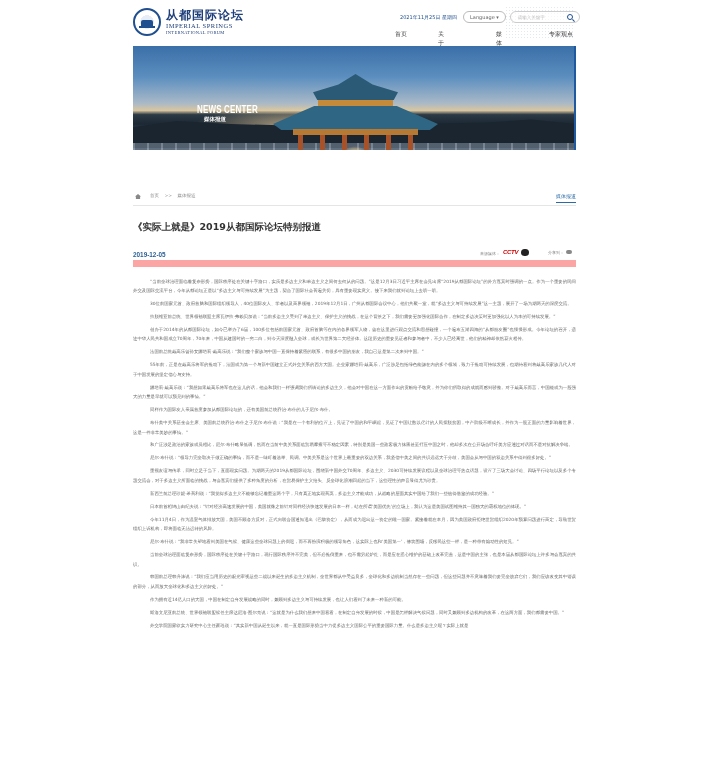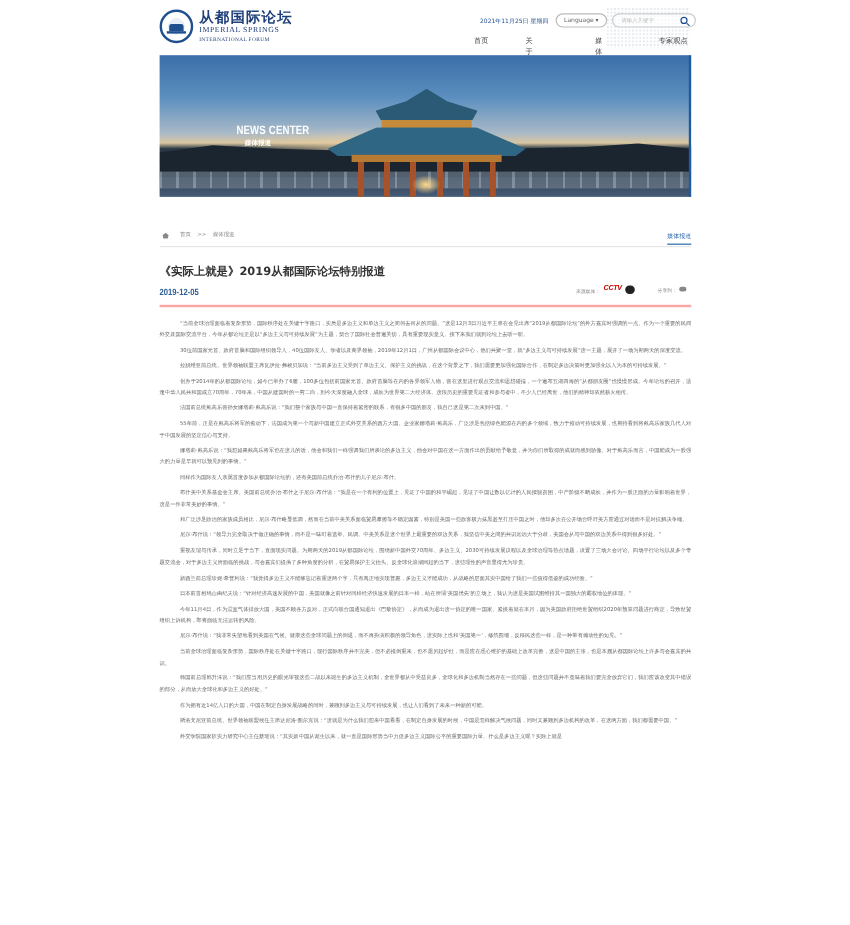--- a/index.html
+++ b/index.html
@@ -3,37 +3,37 @@
 <meta charset="utf-8">
 <style>
 *{margin:0;padding:0;box-sizing:border-box;}
 body{width:708px;height:771px;overflow:hidden;background:#fff;font-family:"DejaVu Sans","Liberation Sans",sans-serif;color:#555;}
 .header{position:relative;width:708px;height:42px;background:#fff;}
 .logo{position:absolute;left:133px;top:8px;display:flex;align-items:center;}
 .logo-emblem{width:28px;height:28px;border-radius:50%;border:2px solid #1f4f8f;position:relative;background:radial-gradient(circle,#e8eef7 40%,#fff 41%);}
 .logo-emblem:before{content:"";position:absolute;left:6px;top:10px;width:12px;height:6px;background:#1f4f8f;border-radius:2px 2px 0 0;}
 .logo-emblem:after{content:"";position:absolute;left:4px;top:16px;width:16px;height:2px;background:#1f4f8f;}
 .logo-text{margin-left:5px;line-height:1;}
-.logo-cn{font-family:Liberation Mono, monospace;font-weight:bold;font-size:12px;color:#1f3f7a;letter-spacing:1px;}
+.logo-cn{font-family:Liberation Sans, sans-serif;font-weight:bold;font-size:12px;color:#1f3f7a;letter-spacing:1px;}
 .logo-en1{font-family:"Liberation Serif",serif;font-size:6.5px;color:#1f3f7a;margin-top:2px;letter-spacing:0.5px;}
 .logo-en2{font-family:"Liberation Serif",serif;font-size:4.5px;color:#1f3f7a;margin-top:1px;letter-spacing:0.3px;}
 .topbar{position:absolute;left:400px;top:10px;display:flex;align-items:center;height:14px;}
 .date{font-size:5px;color:#1f4f8f;margin-right:6px;}
 .lang{height:12px;border:1px solid #bbb;border-radius:7px;font-size:5px;color:#666;padding:0 6px;display:flex;align-items:center;margin-right:4px;}
 .search{position:relative;width:70px;height:12px;border:1px solid #ccc;border-radius:7px;display:flex;align-items:center;padding-left:7px;font-size:4.5px;color:#bbb;background:rgba(255,255,255,0.6);}
 .search-ico{position:absolute;right:6px;top:2px;width:6px;height:6px;border:1px solid #1f4f8f;border-radius:50%;}
 .search-ico:after{content:"";position:absolute;right:-3px;bottom:-2px;width:3px;height:1px;background:#1f4f8f;transform:rotate(45deg);}
 .map-dots{position:absolute;left:505px;top:6px;width:70px;height:34px;background-image:radial-gradient(#dde3ea 0.6px,transparent 0.7px);background-size:3px 3px;opacity:0.8;}
 .nav{position:absolute;left:395px;top:30px;display:flex;}
 .nav a{font-size:6px;color:#444;text-decoration:none;}
 .nav a.n0{margin-left:0;}
 .nav a.n1{position:absolute;left:43px;}
 .nav a.n2{position:absolute;left:101px;}
 .nav a.n3{position:absolute;left:154px;white-space:nowrap;}
-.banner{position:absolute;left:133px;top:46px;width:443px;height:118px;overflow:hidden;
+.banner{position:absolute;left:133px;top:46px;width:443px;height:104px;overflow:hidden;
  background:linear-gradient(180deg,#3a6fa8 0%,#5c8fbf 30%,#a9b9c7 55%,#d9c6a0 62%,#2c3a45 66%,#1c2833 75%,#3d5773 85%,#7d94ad 100%);}
 .banner .sky-glow{position:absolute;left:60px;top:60px;width:200px;height:40px;background:radial-gradient(ellipse,rgba(240,210,160,0.7),transparent 70%);}
 .banner .hills{position:absolute;left:0;top:72px;width:100%;height:30px;background:#1a2530;clip-path:polygon(0 30%,10% 10%,22% 20%,35% 25%,50% 35%,65% 20%,80% 15%,90% 5%,100% 20%,100% 100%,0 100%);}
 .banner .rail{position:absolute;left:0;top:97px;width:100%;height:14px;background:repeating-linear-gradient(90deg,#8a95a3 0 2px,#5d6a79 2px 14px);opacity:0.85;}
 .banner .water{position:absolute;left:0;top:111px;width:100%;height:31px;background:linear-gradient(180deg,#3b4f69,#708aa6);}
 .pavilion{position:absolute;left:140px;top:28px;width:165px;height:110px;}
 .roof1{position:absolute;left:40px;top:0;width:85px;height:26px;background:#2a5a76;clip-path:polygon(50% 0,70% 40%,100% 70%,95% 100%,5% 100%,0 70%,30% 40%);}
 .band1{position:absolute;left:45px;top:26px;width:75px;height:8px;background:#c58a3a;}
 .roof2{position:absolute;left:0;top:32px;width:165px;height:24px;background:#2e6683;clip-path:polygon(25% 0,75% 0,100% 75%,95% 100%,5% 100%,0 75%);}
 .band2{position:absolute;left:20px;top:55px;width:125px;height:6px;background:#b67a35;}
@@ -42,21 +42,21 @@
 .banner-title{position:absolute;left:64px;top:58px;color:#fff;font-family:"Liberation Sans",sans-serif;font-weight:bold;font-size:10px;letter-spacing:0.2px;transform:scaleX(0.8);transform-origin:left;}
 .banner-sub{position:absolute;left:71px;top:70px;color:#fff;font-size:5.5px;font-weight:bold;}
 .banner-edge{position:absolute;right:0;top:0;width:2px;height:100%;background:#1f5aa0;}
 .crumbbar{position:absolute;left:133px;top:192px;width:443px;height:14px;border-bottom:1px solid #e5e5e5;}
 .home-ico{position:absolute;left:2px;top:2px;width:6px;height:5px;background:#888;clip-path:polygon(50% 0,100% 50%,85% 50%,85% 100%,15% 100%,15% 50%,0 50%);}
 .crumbs{position:absolute;left:17px;top:1px;font-size:4.5px;color:#888;}
 .crumbs span{margin-right:4px;}
 .cat-tab{position:absolute;right:0;top:1px;font-size:5px;color:#2b6aa8;padding-bottom:3px;border-bottom:1px solid #2b6aa8;}
 .article{position:absolute;left:133px;top:222px;width:443px;}
 .title{font-size:9.5px;color:#333;line-height:1;}
-.meta{position:relative;height:18px;margin-top:6px;border-bottom:2px solid #fca5a5;}
+.meta{position:relative;height:18px;margin-top:17px;border-bottom:7px solid #fca5a5;}
 .pubdate{position:absolute;left:0;top:1px;font-family:"Liberation Sans",sans-serif;font-weight:bold;font-size:7.5px;color:#2b5f95;transform:scaleX(0.85);transform-origin:left;}
 .source{position:absolute;left:347px;top:0;display:flex;align-items:center;font-size:4px;color:#888;}
 .cctv{display:inline-block;margin-left:3px;width:26px;height:9px;position:relative;}
 .cctv .c{font-family:"Liberation Sans",sans-serif;font-weight:bold;font-size:6px;color:#c00;letter-spacing:-0.3px;font-style:italic;}
 .cctv .blk{position:absolute;right:0;top:0;width:8px;height:7px;border-radius:4px;background:#222;}
 .share{position:absolute;left:415px;top:1px;font-size:4px;color:#888;display:flex;align-items:center;}
 .share-ico{display:inline-block;width:6px;height:4px;background:#888;border-radius:2px;margin-left:2px;}
 .body{margin-top:10px;}
 .body p{font-size:4.4px;line-height:9.6px;color:#666;text-indent:17px;margin-bottom:3.3px;text-align:justify;word-break:break-all;}
 </style>

